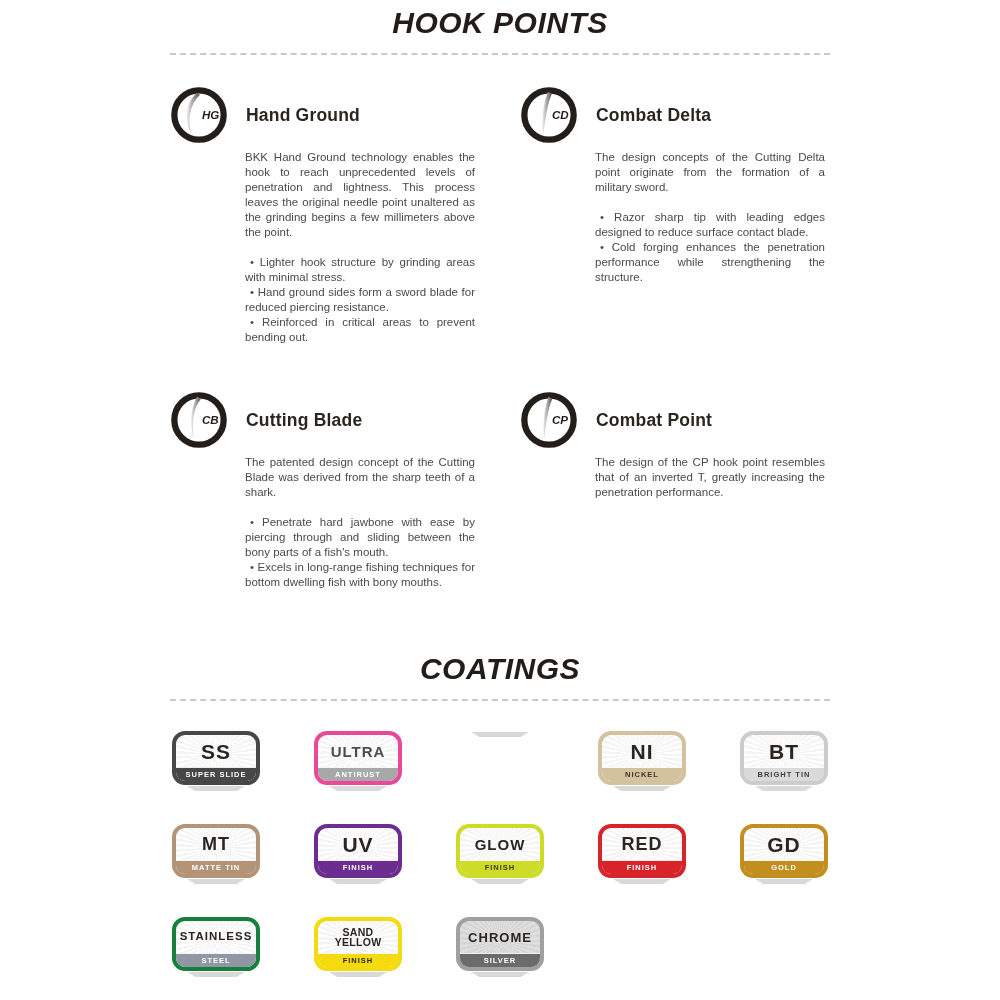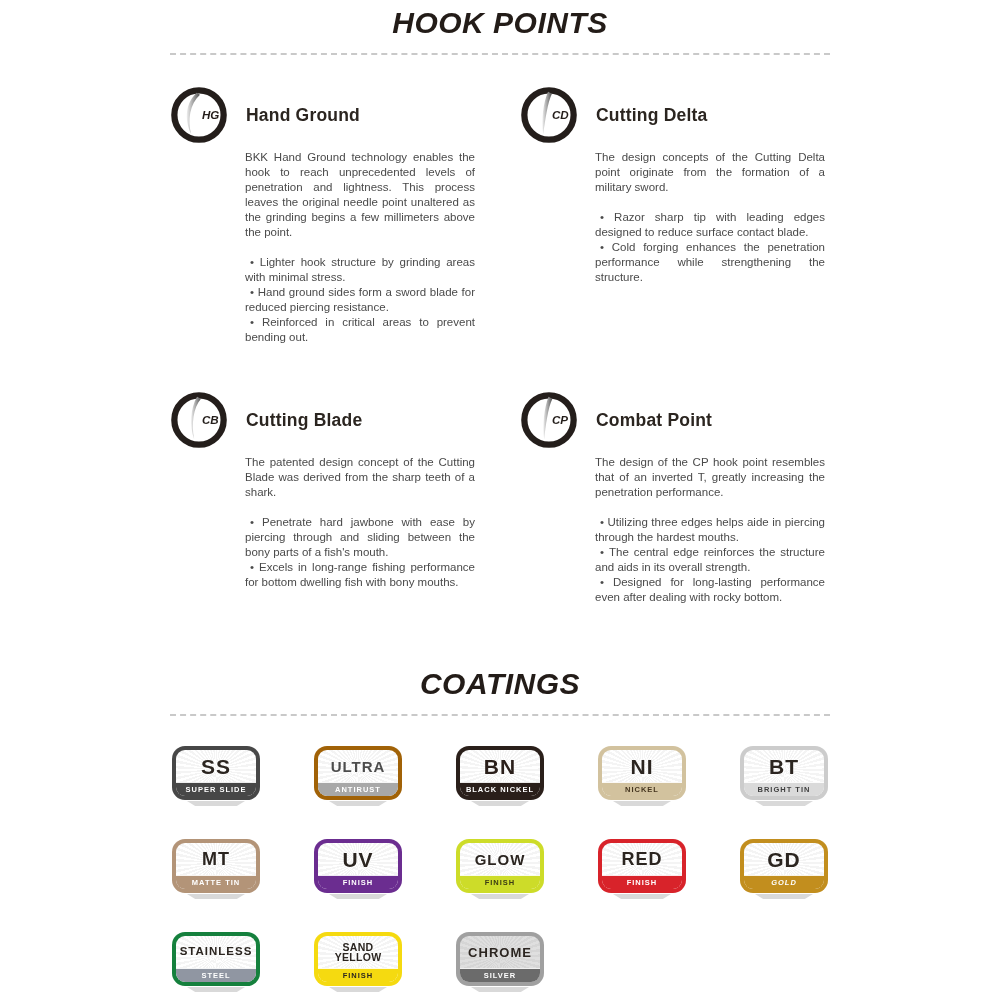--- a/index.html
+++ b/index.html
@@ -112,21 +112,21 @@
 
   <section class="hook-section">
     <div class="sec-head">
       <span class="hook-icon">
         <svg class="hook-svg" viewBox="0 0 60 60">
           <circle cx="30" cy="30" r="25.5" fill="#ffffff" stroke="#241e1b" stroke-width="6.5"></circle>
           <path class="claw" d="M29,6 C24,18 22,34 24,50 C26,36 28.5,17 33,8 Z" fill="url(#clawGrad)"></path>
           <text class="ini" x="33" y="34">CD</text>
         </svg>
       </span>
-      <h2 class="sec-title">Cutting Delta</h2>
+      <h2 class="sec-title">Combat Delta</h2>
     </div>
     <div class="sec-body">
       <p class="intro">The design concepts of the Cutting Delta point originate from the formation of a military sword.</p>
       <div class="bullets">
               <p class="bullet">Razor sharp tip with leading edges designed to reduce surface contact blade.</p>
               <p class="bullet">Cold forging enhances the penetration performance while strengthening the structure.</p>
             </div>
     </div>
   </section>
 
@@ -138,43 +138,38 @@
           <path class="claw" d="M28,6 C21,18 20,36 25,50 C22,34 24,17.5 32,8 Z" fill="url(#clawGrad)"></path>
           <text class="ini" x="33" y="34">CB</text>
         </svg>
       </span>
       <h2 class="sec-title">Cutting Blade</h2>
     </div>
     <div class="sec-body">
       <p class="intro">The patented design concept of the Cutting Blade was derived from the sharp teeth of a shark.</p>
       <div class="bullets">
               <p class="bullet">Penetrate hard jawbone with ease by piercing through and sliding between the bony parts of a fish's mouth.</p>
-              <p class="bullet">Excels in long-range fishing performance for bottom dwelling fish with bony mouths.</p>
+              <p class="bullet">Excels in long-range fishing techniques for bottom dwelling fish with bony mouths.</p>
             </div>
     </div>
   </section>
 
   <section class="hook-section">
     <div class="sec-head">
       <span class="hook-icon">
         <svg class="hook-svg" viewBox="0 0 60 60">
           <circle cx="30" cy="30" r="25.5" fill="#ffffff" stroke="#241e1b" stroke-width="6.5"></circle>
           <path class="claw" d="M29.5,6 C25,18 23,35 25,50 C26.5,36 29,17 33.5,8 Z" fill="url(#clawGrad)"></path>
           <text class="ini" x="33" y="34">CP</text>
         </svg>
       </span>
       <h2 class="sec-title">Combat Point</h2>
     </div>
     <div class="sec-body">
       <p class="intro">The design of the CP hook point resembles that of an inverted T, greatly increasing the penetration performance.</p>
-      <div class="bullets">
-              <p class="bullet">Utilizing three edges helps aide in piercing through the hardest mouths.</p>
-              <p class="bullet">The central edge reinforces the structure and aids in its overall strength.</p>
-              <p class="bullet">Designed for long-lasting performance even after dealing with rocky bottom.</p>
-            </div>
     </div>
   </section>
 </div>
 
     <h1 class="big-title coatings-title">COATINGS</h1>
     <hr class="dashed">
 
     <div class="badges" id="badge-grid">
   <div class="badge-wrap">
     <div class="badge" style="background: rgb(71, 71, 71);">
@@ -182,40 +177,32 @@
         <div class="badge-rays">
           <div class="badge-main" style="color: rgb(43, 37, 32); font-size: 21px;">SS</div>
         </div>
         <div class="badge-sub" style="background: rgb(71, 71, 71); color: rgb(255, 255, 255);">SUPER SLIDE</div>
       </div>
     </div>
     <div class="badge-shadow"></div>
   </div>
 
   <div class="badge-wrap">
-    <div class="badge" style="background: #a16207;">
+    <div class="badge" style="background: #ec4899;">
       <div class="badge-inner" style="background-color: rgb(255, 255, 255);">
         <div class="badge-rays">
           <div class="badge-main" style="color: rgb(77, 77, 77); font-size: 15px;">ULTRA</div>
         </div>
         <div class="badge-sub" style="background: rgb(168, 168, 168); color: rgb(255, 255, 255);">ANTIRUST</div>
       </div>
     </div>
     <div class="badge-shadow"></div>
   </div>
 
   <div class="badge-wrap">
-    <div class="badge" style="background: rgb(42, 31, 26);">
-      <div class="badge-inner" style="background-color: rgb(255, 255, 255);">
-        <div class="badge-rays">
-          <div class="badge-main" style="color: rgb(42, 31, 26); font-size: 21px;">BN</div>
-        </div>
-        <div class="badge-sub" style="background: rgb(42, 31, 26); color: rgb(255, 255, 255);">BLACK NICKEL</div>
-      </div>
-    </div>
     <div class="badge-shadow"></div>
   </div>
 
   <div class="badge-wrap">
     <div class="badge" style="background: rgb(210, 194, 158);">
       <div class="badge-inner" style="background-color: rgb(255, 255, 255);">
         <div class="badge-rays">
           <div class="badge-main" style="color: rgb(43, 37, 32); font-size: 21px;">NI</div>
         </div>
         <div class="badge-sub" style="background: rgb(210, 194, 158); color: rgb(69, 53, 31);">NICKEL</div>
@@ -283,21 +270,21 @@
     </div>
     <div class="badge-shadow"></div>
   </div>
 
   <div class="badge-wrap">
     <div class="badge" style="background: rgb(194, 142, 30);">
       <div class="badge-inner" style="background-color: rgb(255, 255, 255);">
         <div class="badge-rays">
           <div class="badge-main" style="color: rgb(43, 37, 32); font-size: 21px;">GD</div>
         </div>
-        <div class="badge-sub" style="background: rgb(194, 142, 30); color: rgb(255, 255, 255); font-style: italic;">GOLD</div>
+        <div class="badge-sub" style="background: rgb(194, 142, 30); color: rgb(255, 255, 255);">GOLD</div>
       </div>
     </div>
     <div class="badge-shadow"></div>
   </div>
 
   <div class="badge-wrap">
     <div class="badge" style="background: #15803d;">
       <div class="badge-inner" style="background-color: rgb(255, 255, 255);">
         <div class="badge-rays">
           <div class="badge-main" style="color: rgb(43, 37, 32); font-size: 11.5px;">STAINLESS</div>

